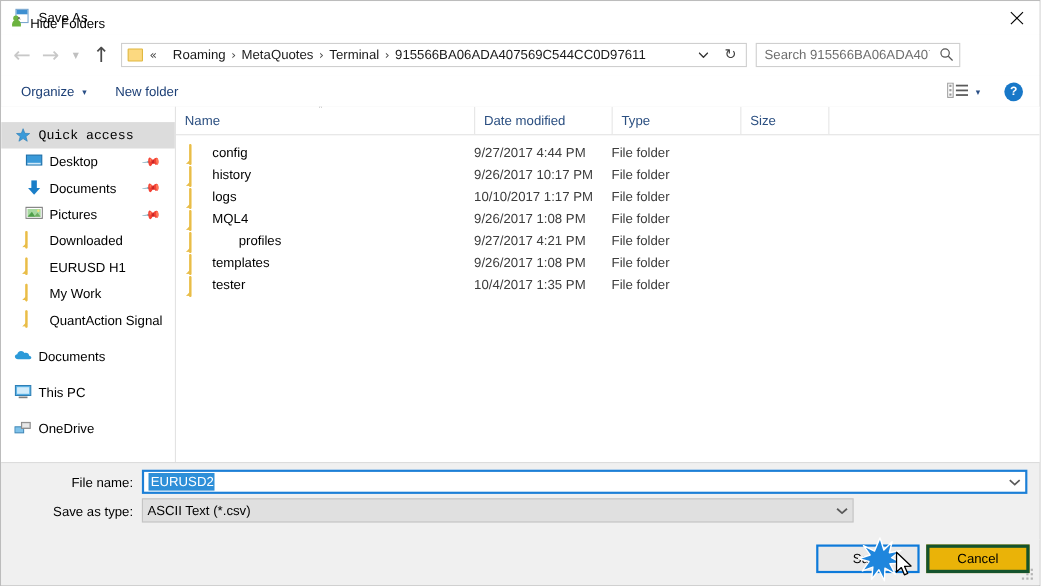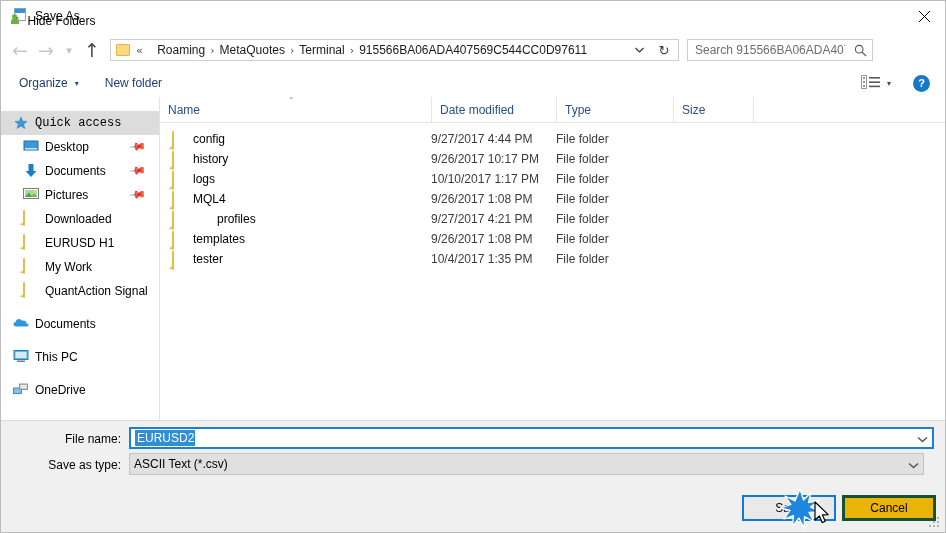--- a/index.html
+++ b/index.html
@@ -391,21 +391,21 @@
   .combo.filename {
     left: 128px;
     top: 426px;
     width: 805px;
     background: #ffffff;
     border: 2px solid #1c7fd6;
   }
   .combo.filetype {
     left: 128px;
     top: 452px;
-    width: 795px;
+    width: 647px;
     background: #e0e0e0;
     border: 1px solid #c4c4c4;
   }
   .combo .val {
     font-size: 12px;
     color: #000000;
     margin-left: 4px;
   }
   .combo .val.selected-text {
     background: #2e8fd8;

